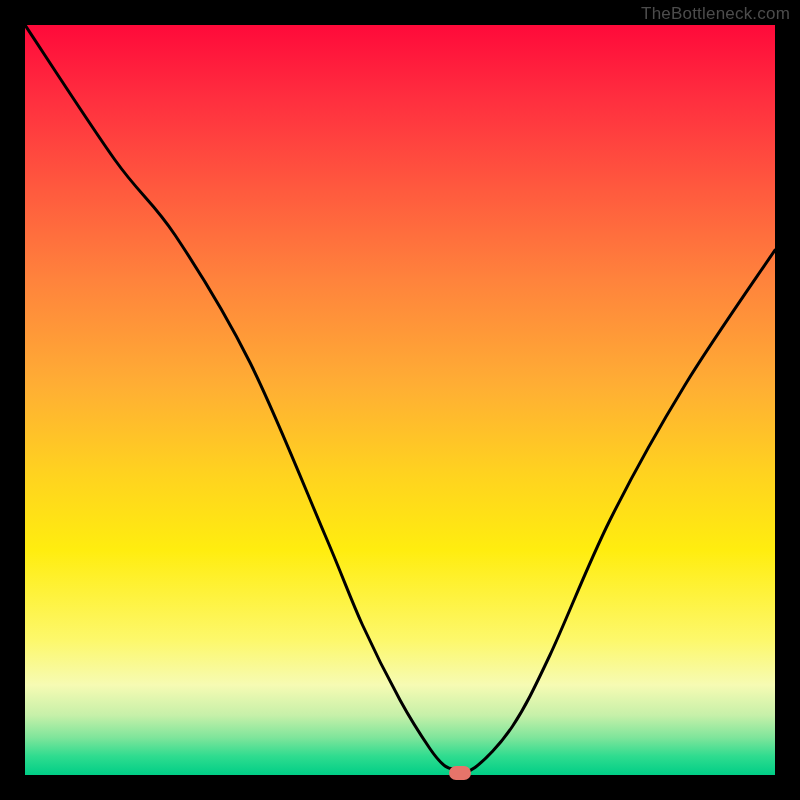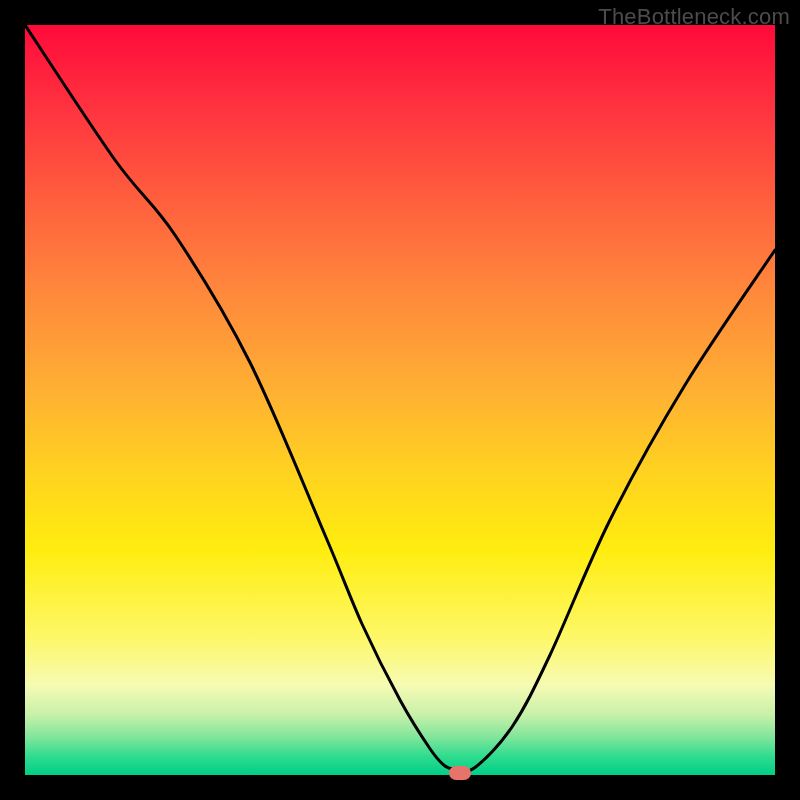--- a/index.html
+++ b/index.html
@@ -14,21 +14,21 @@
   .frame {
     position: relative;
     width: 800px;
     height: 800px;
   }
   .watermark {
     position: absolute;
     top: 4px;
     right: 10px;
     color: #4c4c4c;
-    font-size: 22px;
+    font-size: 17px;
     letter-spacing: 0.2px;
     z-index: 5;
     text-align: right;
   }
   
   .plot {
     position: absolute;
     left: 25px;
     top: 25px;
     width: 750px;

